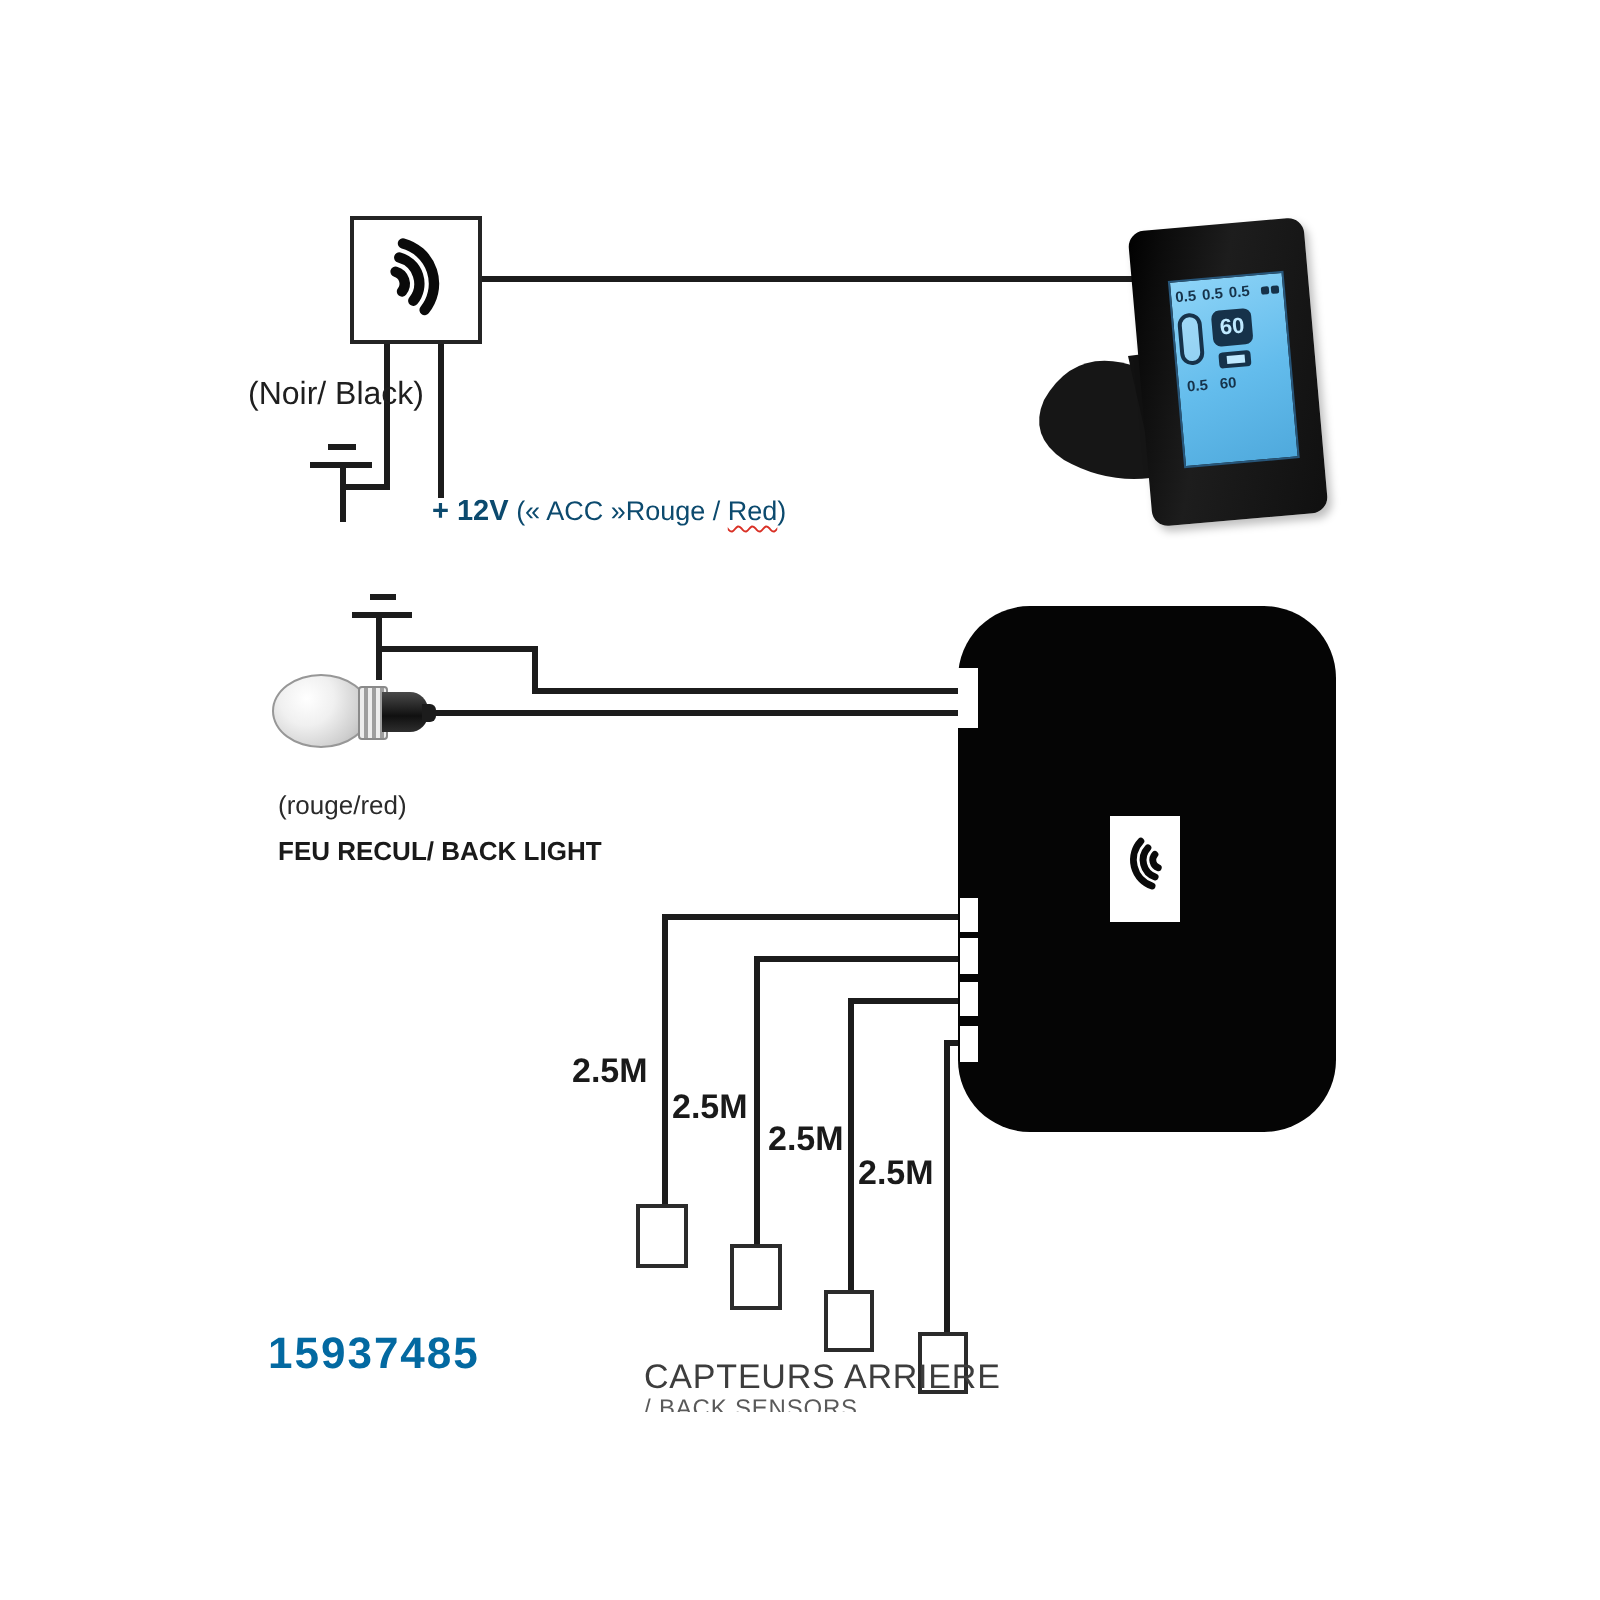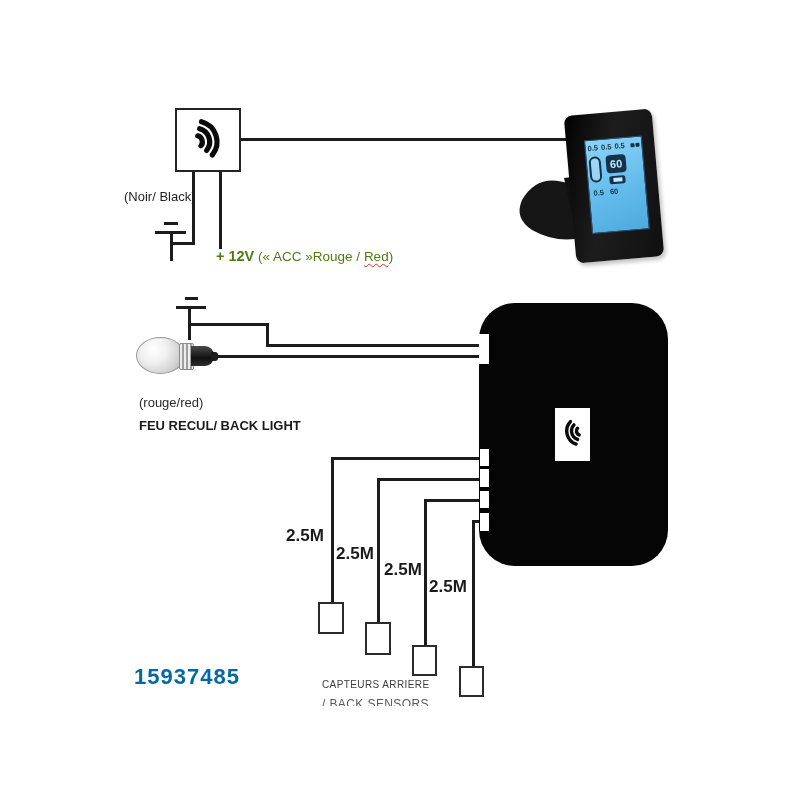--- a/index.html
+++ b/index.html
@@ -14,27 +14,27 @@
     border:2.5px solid #242424;display:flex;align-items:center;justify-content:center;box-sizing:border-box;}
   
   .control-box{position:absolute;left:479px;top:303px;width:189px;height:263px;background:#050505;border-radius:36px;}
   .slot{position:absolute;background:#fff;}
   .box-label{position:absolute;left:555px;top:408px;width:35px;height:53px;background:#fff;
     display:flex;align-items:center;justify-content:center;}
   
   .sensor{position:absolute;background:#fff;border:2px solid #2b2b2b;box-sizing:border-box;}
   .cable-label{position:absolute;font-weight:700;font-size:17px;color:#1a1a1a;}
   
-  .t-noir{position:absolute;left:124px;top:189px;font-size:13px;color:#1f1f1f;}
-  .t-power{position:absolute;left:216px;top:248px;font-size:13.5px;color:#4d7c0f;white-space:nowrap;}
+  .t-noir{position:absolute;left:124px;top:189px;font-size:16px;color:#1f1f1f;}
+  .t-power{position:absolute;left:216px;top:248px;font-size:13.5px;color:#0c4a6e;white-space:nowrap;}
   .t-power b{font-size:14.5px;}
   .red-squiggle{text-decoration:underline wavy #d93025;text-decoration-thickness:1px;text-underline-offset:2px;}
   .t-feu{position:absolute;left:139px;top:377px;font-size:13px;font-weight:700;color:#1a1a1a;margin-top:41px;}
   .t-rouge{position:absolute;left:139px;top:395px;font-size:13px;color:#2a2a2a;}
-  .t-caption{position:absolute;left:322px;top:679px;font-size:10px;color:#3d3d3d;letter-spacing:.4px;}
+  .t-caption{position:absolute;left:322px;top:679px;font-size:17px;color:#3d3d3d;letter-spacing:.4px;}
   .t-caption2{position:absolute;left:322px;top:697px;height:9px;overflow:hidden;font-size:12px;
     color:#3d3d3d;letter-spacing:.4px;opacity:.85;}
   .t-part{position:absolute;left:134px;top:664px;font-size:22px;font-weight:700;color:#0369a1;letter-spacing:1px;}
   
   .monitor-wrap{position:absolute;left:512px;top:104px;width:160px;height:165px;}
   .stand{position:absolute;left:0;top:0;}
   .bezel{position:absolute;left:58px;top:8px;width:88px;height:148px;border-radius:8px;
     background:linear-gradient(105deg,#000 0%,#0b0b0b 14%,#1d1d1d 42%,#101010 100%);
     transform:rotate(-5deg);box-shadow:2px 3px 4px rgba(0,0,0,.25);}
   .screen{position:absolute;left:18px;top:26px;width:58px;height:94px;

